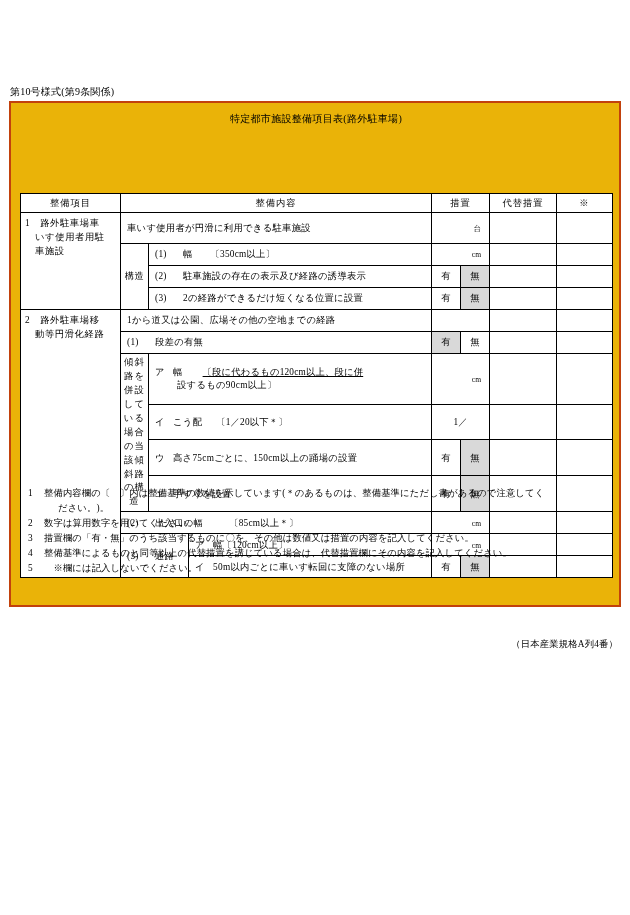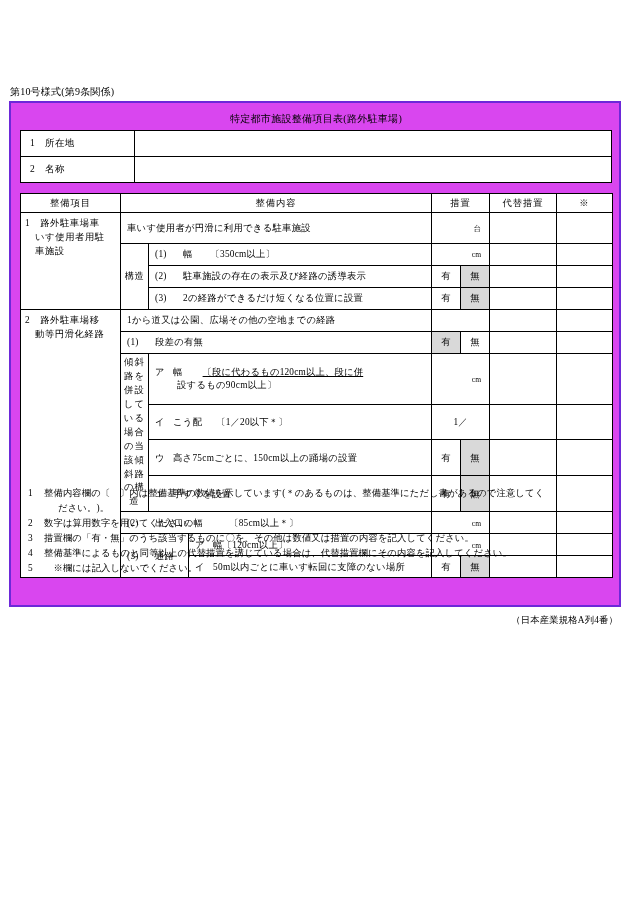--- a/index.html
+++ b/index.html
@@ -32,23 +32,23 @@
     white-space: nowrap;
   }
 
   
   .outer-frame {
     position: absolute;
     left: 9px;
     top: 101px;
     width: 612px;
     height: 506px;
-    border: 2px solid #6d28d9;
+    border: 2px solid #c2410c;
     box-sizing: border-box;
-    background: #d946ef;
+    background: #eab308;
   }
 
   
   table {
     border-collapse: collapse;
     table-layout: fixed;
     font-size: 9.5px;
     line-height: 1.35;
   }
   td, th {
@@ -178,48 +178,36 @@
   }
   .note-cont {
     display: block;
     padding-left: 14px;
   }
 
   
   .paper-note {
     position: absolute;
     right: 12px;
-    top: 614px;
+    top: 638px;
     font-size: 9.3px;
     letter-spacing: 0.2px;
   }
 </style>
 </head>
 <body>
 
 <div class="page">
 
   <div class="form-no">第10号様式(第9条関係)</div>
 
   <div class="outer-frame">
 
     <div class="doc-title">特定都市施設整備項目表(路外駐車場)</div>
 
-    <table class="ident-table">
-      <tbody>
-        <tr>
-          <td class="ident-label">1　所在地</td>
-          <td class="ident-value"></td>
-        </tr>
-        <tr>
-          <td class="ident-label">2　名称</td>
-          <td class="ident-value"></td>
-        </tr>
-      </tbody>
-    </table>
 
     <table class="main-table">
       <colgroup>
         <col style="width:100px">
         <col style="width:28px">
         <col style="width:40px">
         <col style="width:243px">
         <col style="width:29px">
         <col style="width:29px">
         <col style="width:67px">

